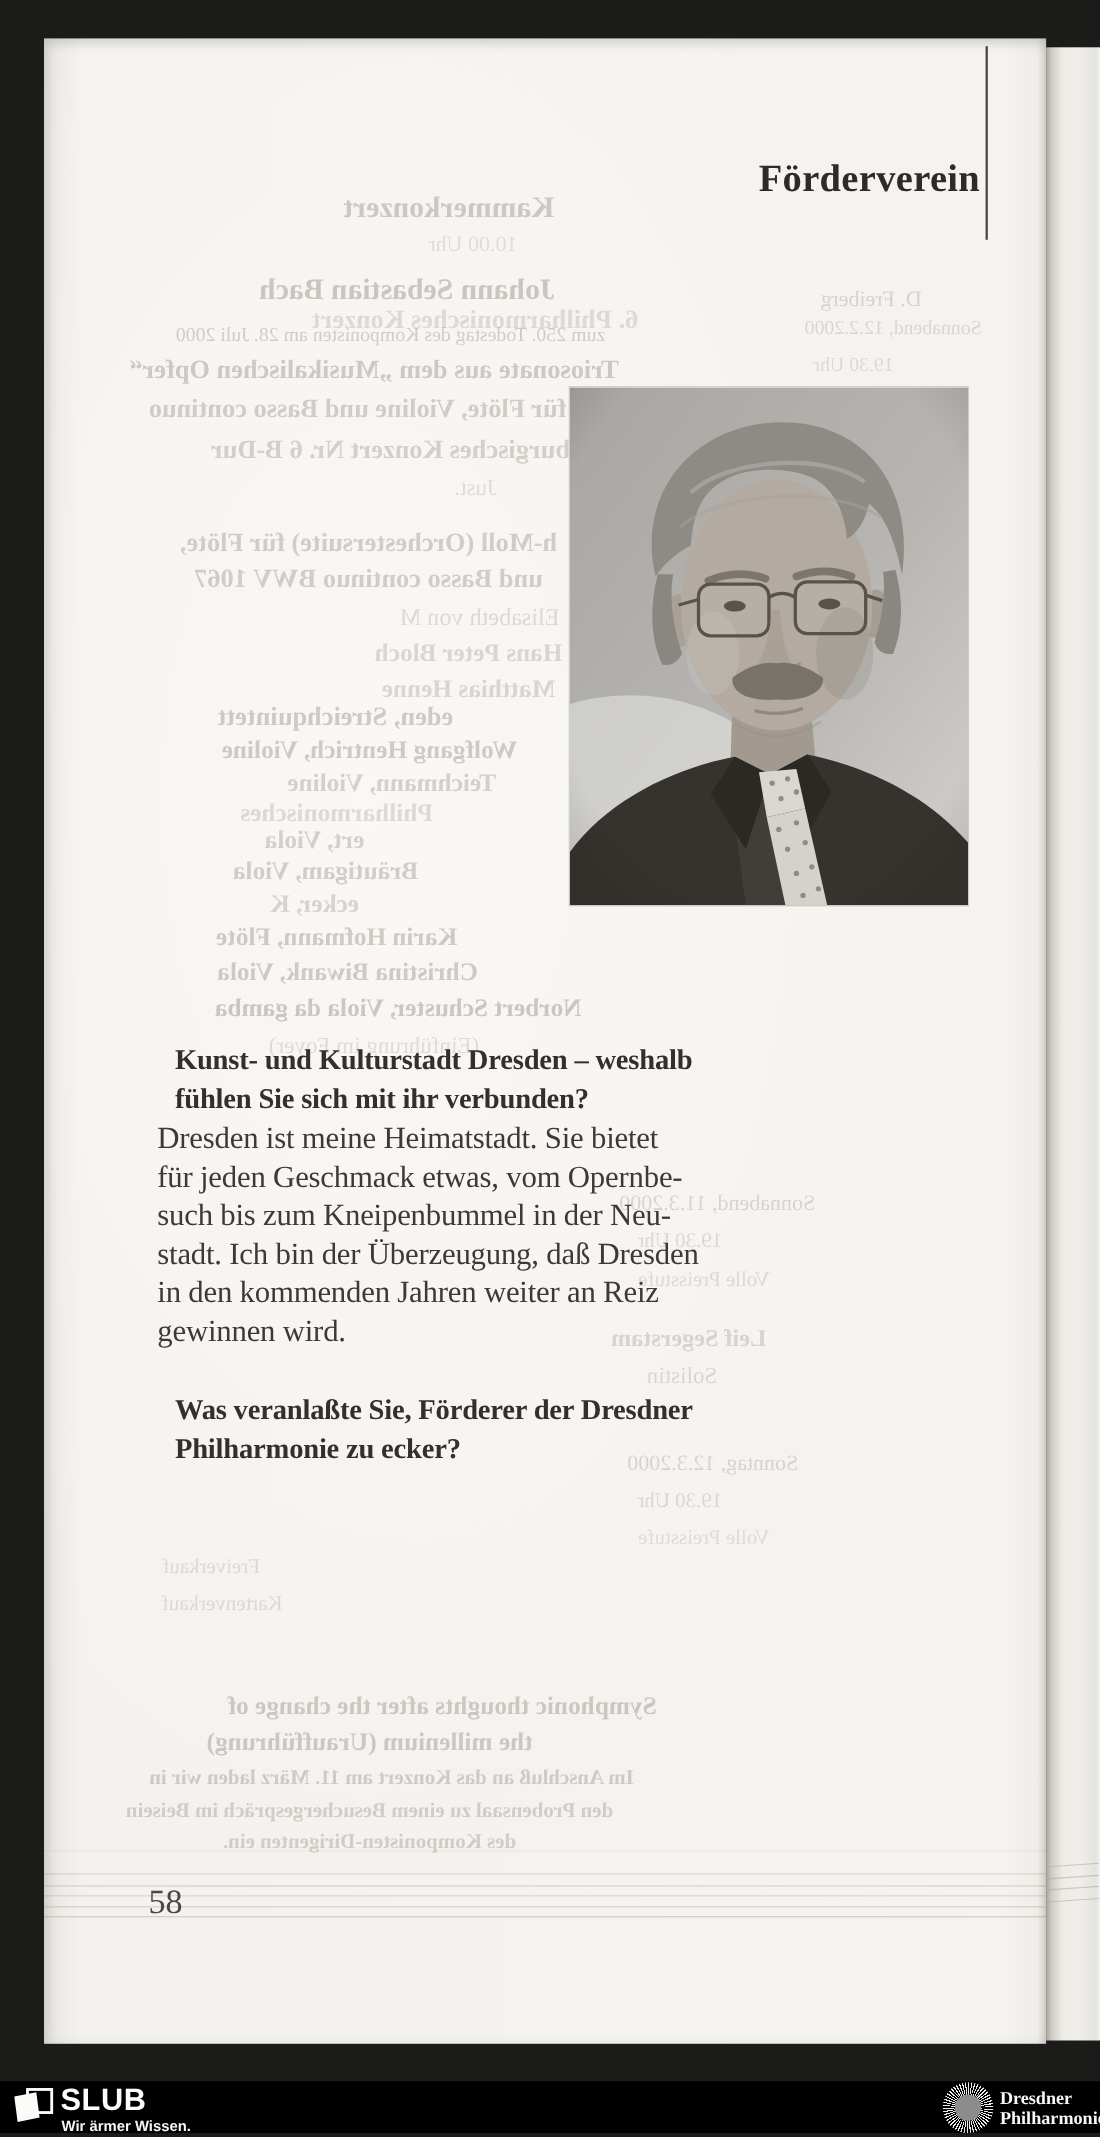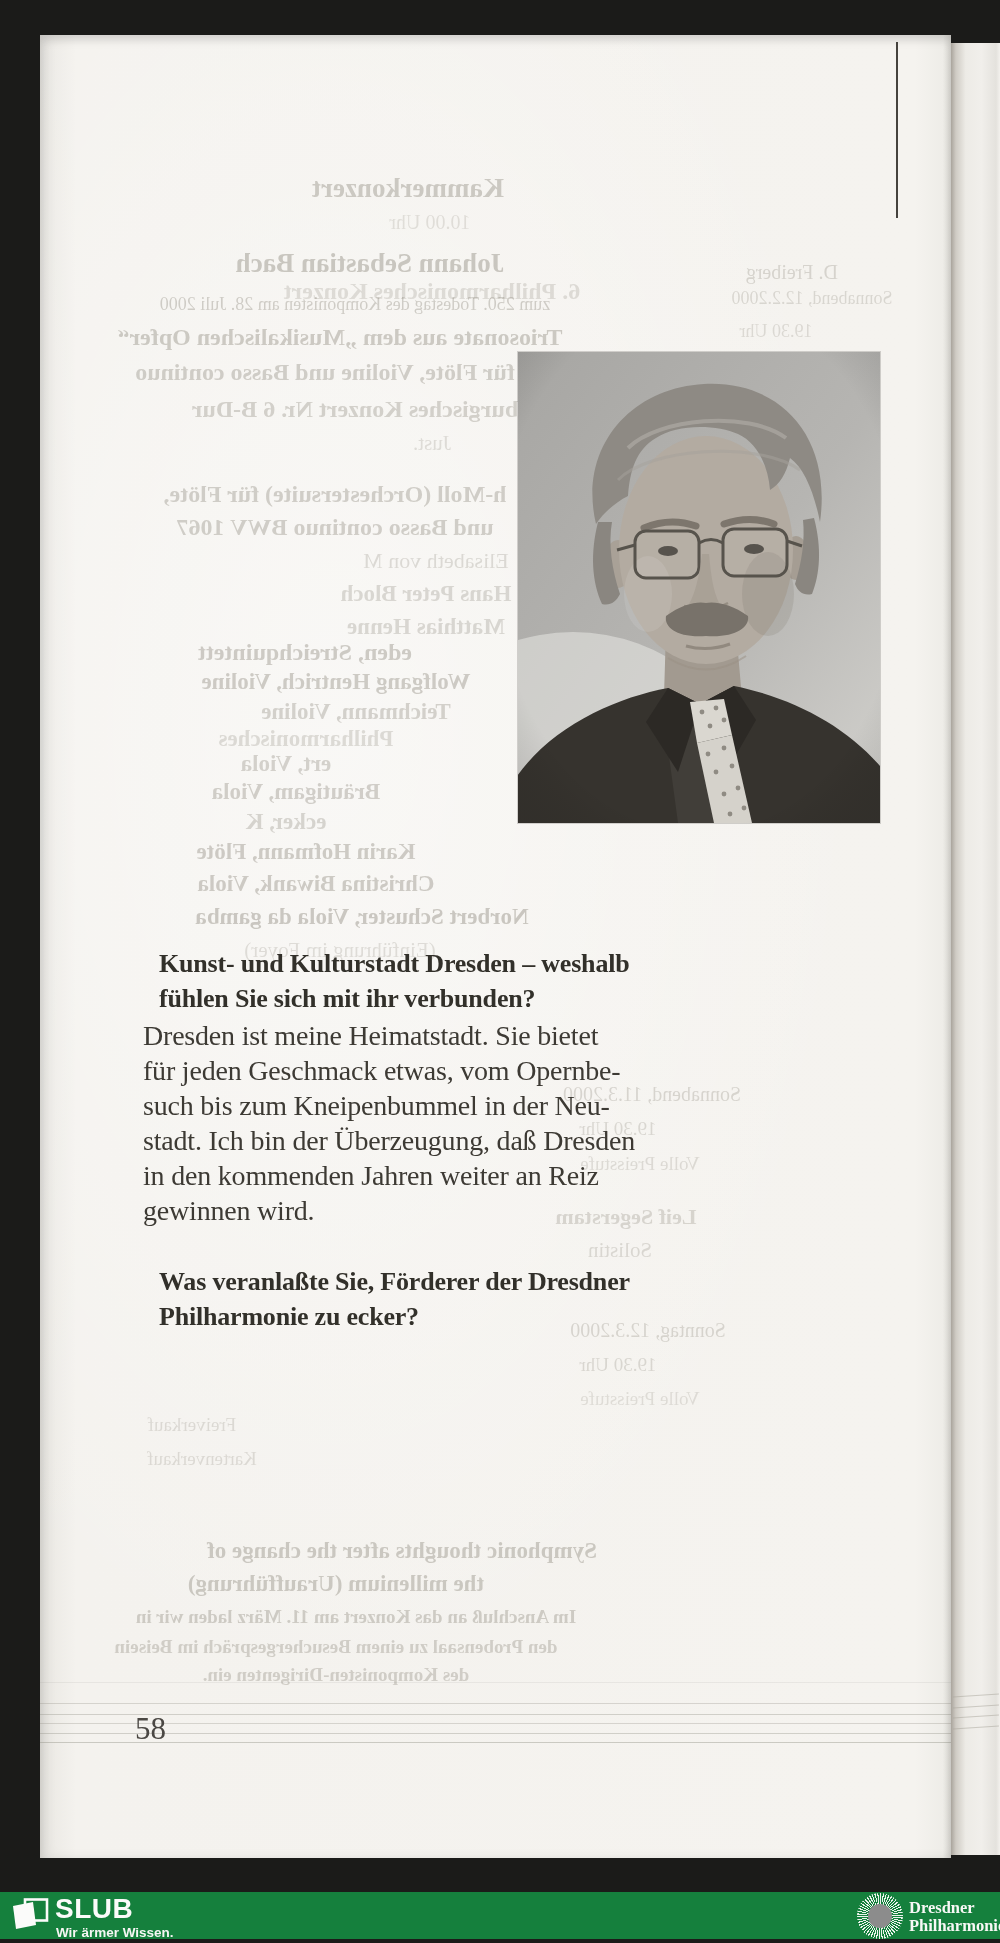--- a/index.html
+++ b/index.html
@@ -26,21 +26,21 @@
   #q1{top:911px;} #a1{top:983px;} #q2{top:1229px;} #a2{top:1302px;}
   .pagenum{position:absolute;left:95px;top:1676px;font-size:31px;color:#4b4844;}
   .staff{position:absolute;left:0;width:911px;height:1px;background:#8d8b80;}
   
   .bleed{position:absolute;transform:translateX(-50%) scaleX(-1);color:#6b6557;
          font-family:"Liberation Serif",serif;white-space:nowrap;pointer-events:none;}
   
   .photo{position:absolute;left:478px;top:317px;width:362px;height:471px;overflow:hidden;
          box-shadow:0 0 0 1px rgba(90,88,82,0.25);}
   
-  #footer{position:absolute;left:0;top:1892px;width:1000px;height:47px;background:#15803d;
+  #footer{position:absolute;left:0;top:1892px;width:1000px;height:47px;background:#000000;
           font-family:"Liberation Sans",sans-serif;}
   .slub-icon{position:absolute;left:12px;top:6px;}
   .slub-name{position:absolute;left:55px;top:1px;font-size:28px;font-weight:700;color:#fbfbfa;letter-spacing:.5px;}
   .slub-tag{position:absolute;left:56px;top:33px;font-size:13.5px;font-weight:700;color:#f6f6f4;}
   .sunburst{position:absolute;left:857px;top:1px;width:46px;height:46px;border-radius:50%;
       background:repeating-conic-gradient(rgba(252,252,250,.93) 0deg 3.1deg, rgba(252,252,250,0) 3.1deg 7.2deg);}
   .sunburst::after{content:"";position:absolute;inset:11px;border-radius:50%;background:#8c8c8c;}
   .org{position:absolute;left:909px;top:7px;font-family:"Liberation Serif",serif;font-weight:600;
        font-size:16.5px;line-height:18px;color:#f8f8f6;}
 </style>
@@ -90,20 +90,21 @@
         <div class="bleed" style="left: 600px; top: 1353px; font-size: 19px; font-weight: 400; opacity: 0.16;">Volle Preisstufe</div>
         <div class="bleed" style="left: 152px; top: 1379px; font-size: 19px; font-weight: 400; opacity: 0.18;">Freiverkauf</div>
         <div class="bleed" style="left: 162px; top: 1413px; font-size: 19px; font-weight: 400; opacity: 0.18;">Kartenverkauf</div>
         <div class="bleed" style="left: 362px; top: 1503px; font-size: 23px; font-weight: 700; opacity: 0.3;">Symphonic thoughts after the change of</div>
         <div class="bleed" style="left: 296px; top: 1536px; font-size: 23px; font-weight: 700; opacity: 0.3;">the millenium (Uraufführung)</div>
         <div class="bleed" style="left: 316px; top: 1571px; font-size: 19px; font-weight: 600; opacity: 0.28;">Im Anschluß an das Konzert am 11. März laden wir in</div>
         <div class="bleed" style="left: 296px; top: 1601px; font-size: 19px; font-weight: 600; opacity: 0.26;">den Probensaal zu einem Besuchergespräch im Beisein</div>
         <div class="bleed" style="left: 296px; top: 1629px; font-size: 19px; font-weight: 600; opacity: 0.26;">des Komponisten-Dirigenten ein.</div>
       </div>
 
+    <div class="htitle">Förderverein</div>
     <div class="hrule"></div>
 
     <div class="photo">
       <svg width="362" height="471" viewBox="0 0 362 471">
         <defs>
           <linearGradient id="pbg" x1="0" y1="0" x2="1" y2="1">
             <stop offset="0" stop-color="#a7a6a3"></stop>
             <stop offset="0.55" stop-color="#b6b5b2"></stop>
             <stop offset="1" stop-color="#d3d2ce"></stop>
           </linearGradient>

